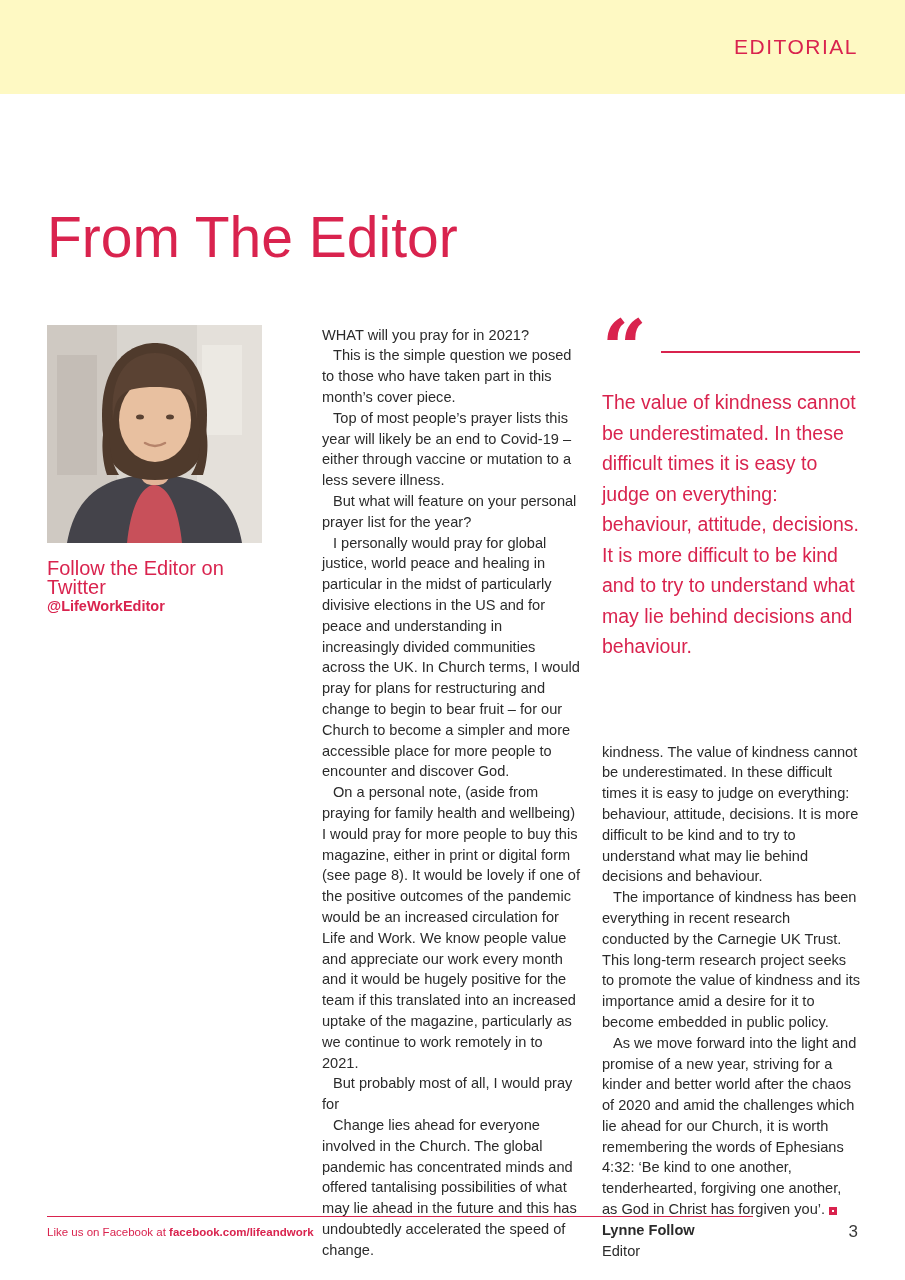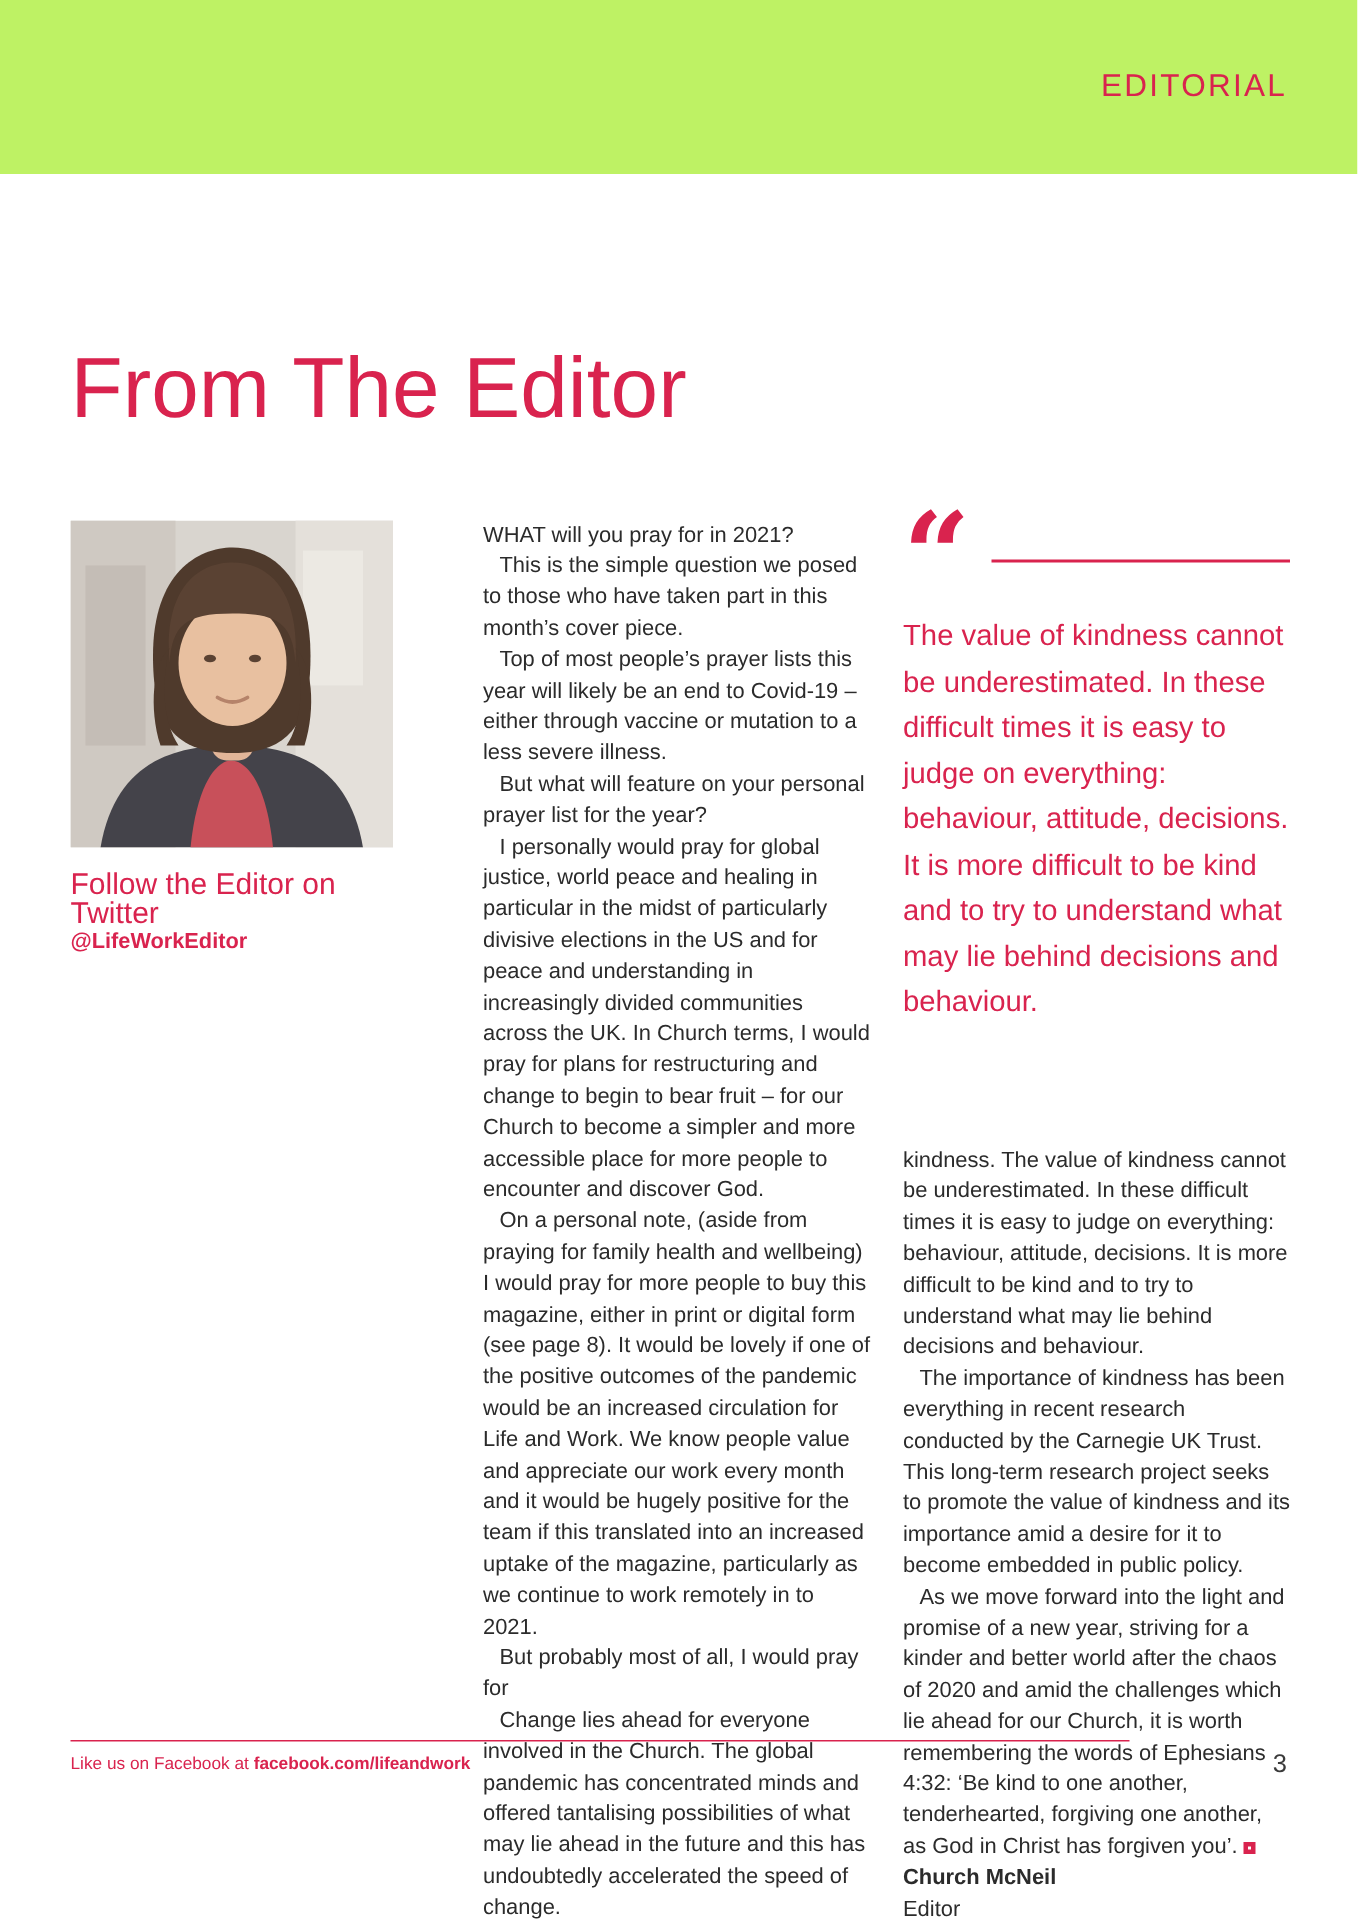--- a/index.html
+++ b/index.html
@@ -5,22 +5,22 @@
   * { margin: 0; padding: 0; box-sizing: border-box; }
   html, body { width: 905px; background: #ffffff; }
   body {
     font-family: "Liberation Sans", "DejaVu Sans", sans-serif;
     color: #2b2b2b;
     position: relative;
     height: 1280px;
     overflow: hidden;
   }
   .banner {
-    height: 116px;
-    background: #bef264;
+    height: 94px;
+    background: #fef9c3;
     display: flex;
     align-items: center;
     justify-content: flex-end;
     padding-right: 47px;
   }
   .banner-label {
     color: #d9234e;
     font-size: 21px;
     letter-spacing: 1.5px;
     font-weight: 400;
@@ -109,21 +109,21 @@
     height: 8px;
     border: 3px solid #d9234e;
     vertical-align: -1px;
     margin-left: 4px;
   }
 
   .footer {
     position: absolute;
     left: 47px;
     right: 47px;
-    top: 1160px;
+    top: 1216px;
     display: flex;
     align-items: flex-start;
   }
   .footer-left {
     width: 706px;
     flex: 0 0 706px;
   }
   .footer-rule { border-top: 1.6px solid #d9234e; }
   .footer-text {
     margin-top: 9px;
@@ -199,21 +199,21 @@
     <div class="quote-head">
       <span class="quote-mark">“</span>
       <span class="quote-rule"></span>
     </div>
     <div class="pull-quote">The value of kindness cannot be underestimated. In these difficult times it is easy to judge on everything: behaviour, attitude, decisions. It is more difficult to be kind and to try to understand what may lie behind decisions and behaviour.</div>
 
     <div class="body-text">
       <p>kindness. The value of kindness cannot be underestimated. In these difficult times it is easy to judge on everything: behaviour, attitude, decisions. It is more difficult to be kind and to try to understand what may lie behind decisions and behaviour.</p>
       <p class="indent">The importance of kindness has been everything in recent research conducted by the Carnegie UK Trust. This long-term research project seeks to promote the value of kindness and its importance amid a desire for it to become embedded in public policy.</p>
       <p class="indent"><span>As we move forward into the light and promise of a new year, striving for a kinder and better world after the chaos of 2020 and amid the challenges which lie ahead for our Church, it is worth remembering the words of Ephesians 4:32: ‘Be kind to one another, tenderhearted, forgiving one another, as God in Christ has forgiven you’.</span><span class="end-mark"></span></p>
-      <p class="signature-name">Church McNeil</p>
+      <p class="signature-name">Lynne Follow</p>
       <p class="signature-role">Editor</p>
     </div>
   </div>
 </div>
 
 <footer class="footer">
   <div class="footer-left">
     <div class="footer-rule"></div>
     <div class="footer-text"><span>Like us on Facebook at </span><a class="fb-link">facebook.com/lifeandwork</a></div>
   </div>

